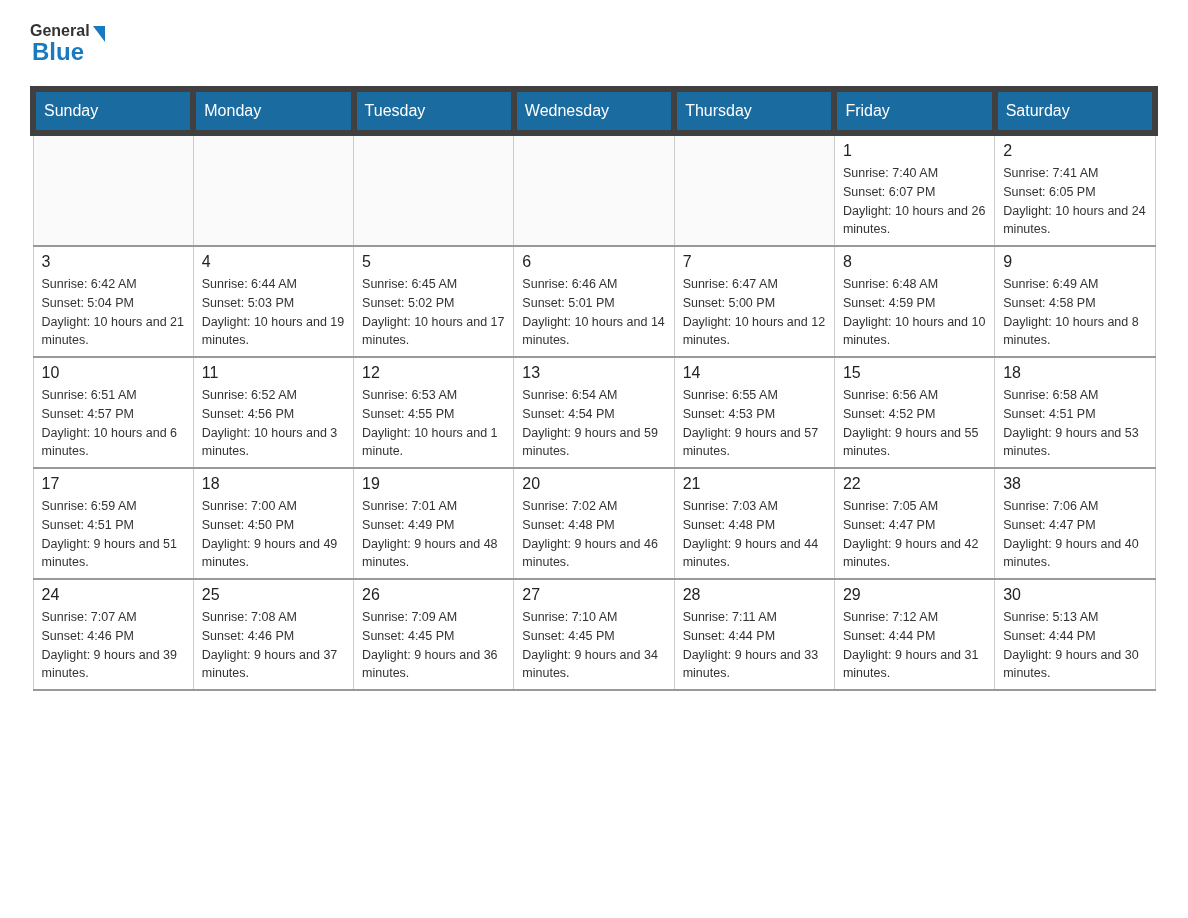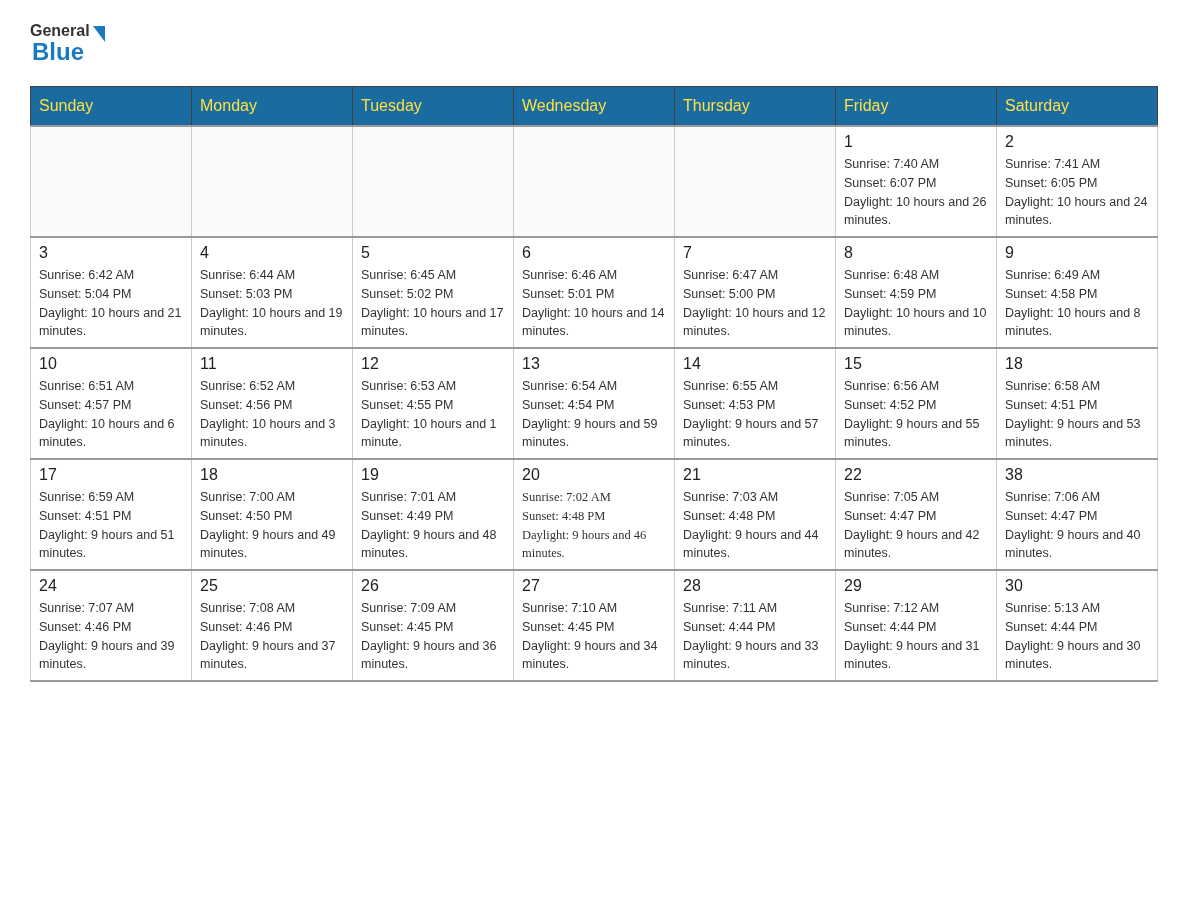--- a/index.html
+++ b/index.html
@@ -31,26 +31,26 @@
       color: #444;
       margin-top: 4px;
     }
     .calendar {
       width: 100%;
       border-collapse: collapse;
       border: 1px solid #aaa;
     }
     .calendar th {
       background-color: #1a6ba0;
-      color: #fde047;
+      color: #ffffff;
       padding: 10px 8px;
       text-align: left;
       font-size: 16px;
       font-weight: normal;
-      border: 1px solid #404040;
+      border: 6px solid #404040;
     }
     .calendar td {
       vertical-align: top;
       padding: 6px 8px;
       font-size: 13px;
       color: #333;
       border: 1px solid #ccc;
       width: calc(100% / 7);
       min-height: 110px;
     }
@@ -239,21 +239,21 @@
 Daylight: 9 hours and 49 minutes.</div>
         </td>
         <td>
           <span class="day-number">19</span>
           <div class="day-info" style="white-space: pre-line;">Sunrise: 7:01 AM
 Sunset: 4:49 PM
 Daylight: 9 hours and 48 minutes.</div>
         </td>
         <td>
           <span class="day-number">20</span>
-          <div class="day-info" style="white-space: pre-line; font-family: Liberation Serif, serif;">Sunrise: 7:02 AM
+          <div class="day-info" style="white-space: pre-line;">Sunrise: 7:02 AM
 Sunset: 4:48 PM
 Daylight: 9 hours and 46 minutes.</div>
         </td>
         <td>
           <span class="day-number">21</span>
           <div class="day-info" style="white-space: pre-line;">Sunrise: 7:03 AM
 Sunset: 4:48 PM
 Daylight: 9 hours and 44 minutes.</div>
         </td>
         <td>

